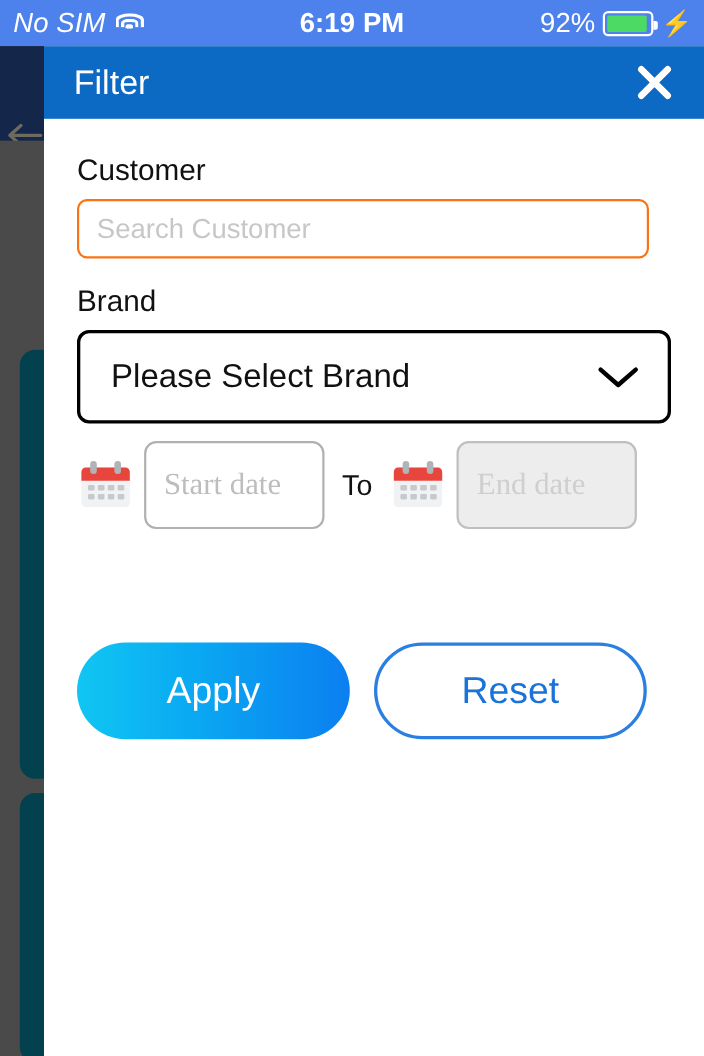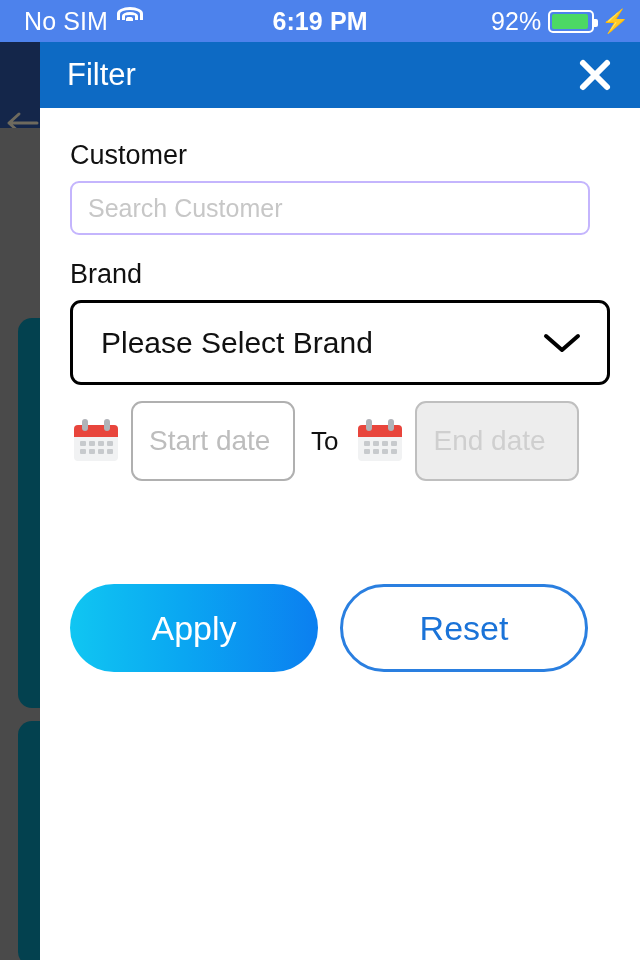--- a/index.html
+++ b/index.html
@@ -11,21 +11,21 @@
     position:relative;
   }
 
   
   #status-bar{
     position:absolute; top:0; left:0; width:640px; height:42px;
     background:#4d82ec; color:#ffffff;
     display:flex; align-items:center;
     font-size:25px; letter-spacing:.1px;
   }
-  #status-left{ position:absolute; left:24px; display:flex; gap:9px; }
+  #status-left{ position:absolute; left:12px; display:flex; align-items:center; gap:9px;font-style:italic; }
   #status-center{ position:absolute; left:0; width:640px; text-align:center; font-weight:bold; font-size:25px;}
   #status-right{ position:absolute; right:10px; display:flex; align-items:center; gap:7px; }
   .wifi{ position:relative; width:26px; height:19px; }
   .wifi i{ position:absolute; border:3px solid #fff; border-bottom:none;
     border-top-left-radius:50%; border-top-right-radius:50%; }
   .wifi i:nth-child(1){ width:26px; height:13px; left:0; top:0; }
   .wifi i:nth-child(2){ width:16px; height:8px; left:5px; top:5px; }
   .wifi i:nth-child(3){ width:7px; height:4px; left:9.5px; top:10px;
     background:#fff; border-radius:3px 3px 0 0; }
   .batt{ position:relative; width:46px; height:23px; border:2.5px solid #fff; border-radius:5px; }
@@ -69,21 +69,21 @@
 
   #modal-body{ padding:0 30px; }
 
   .field-label{
     font-size:27px; color:#111; margin-top:24px; margin-bottom:10px;
   }
   #customer-label{ margin-top:32px; }
 
   #customer-input{
     width:520px; height:54px;
-    border:2px solid #c4b5fd; border-radius:9px;
+    border:2px solid #f97316; border-radius:9px;
     font-size:25px; color:#404040; padding:0 16px;
     background:#fff; font-family:inherit; outline:none;
   }
   #customer-input::placeholder{ color:#c7c7c7; }
 
   #brand-select{
     width:540px; height:85px;
     border:3px solid #000; border-radius:11px;
     display:flex; align-items:center; justify-content:space-between;
     padding:0 26px 0 28px; cursor:pointer; background:#fff;
@@ -91,21 +91,21 @@
   #brand-value{ font-size:30px; color:#111; }
   #chevron-down-icon{ width:38px; height:22px; display:block; }
 
   
   #date-range-row{
     display:flex; align-items:center; margin-top:16px;
   }
   .cal-icon{ width:52px; height:52px; display:block; flex:none; }
   .date-input{
     height:80px; border-radius:11px; font-size:28px;
-    padding:0 16px; font-family:Liberation Sans, sans-serif; outline:none;
+    padding:0 16px; font-family:Liberation Serif, serif; outline:none;
   }
   #start-date-input{
     width:164px; margin-left:9px;
     border:2px solid #b0b0b0; background:#fff; color:#111;
   }
   #start-date-input::placeholder{ color:#bdbdbd; }
   #to-label{ font-size:26px; color:#111; margin:0 16px; }
   #end-date-input{
     width:164px; margin-left:9px;
     border:2px solid #bfbfbf; background:#ededed; color:#9e9e9e;

